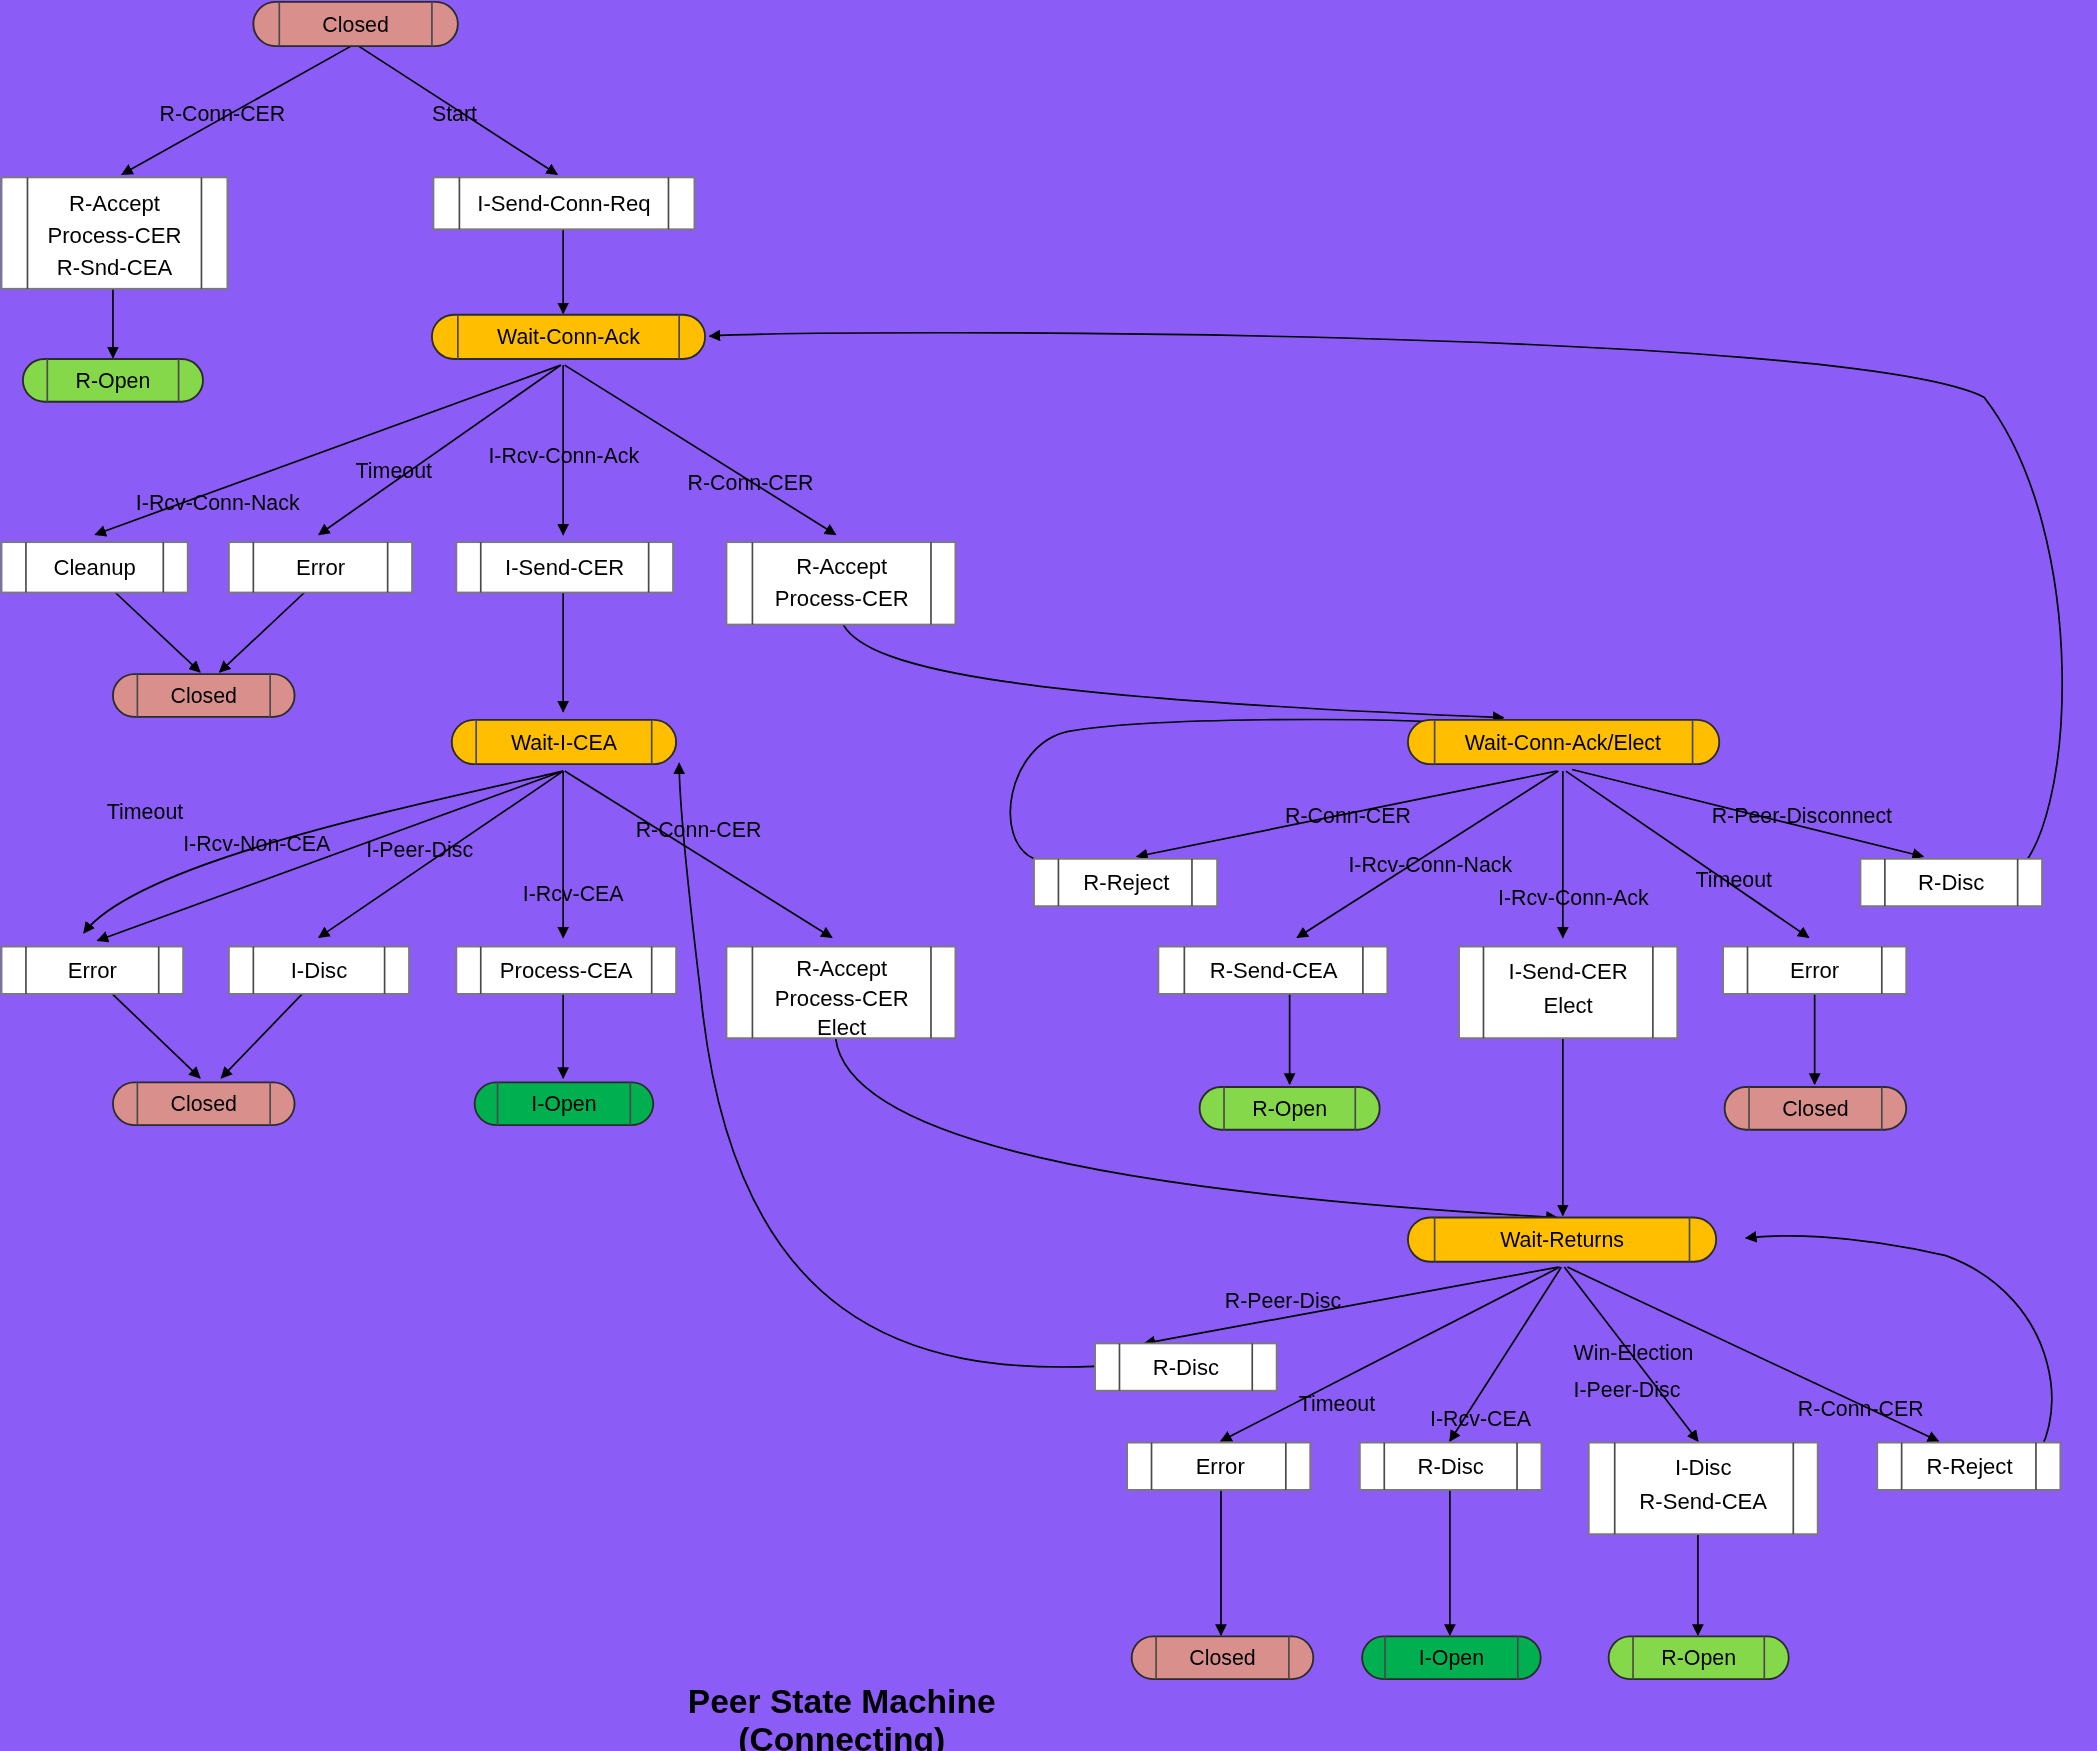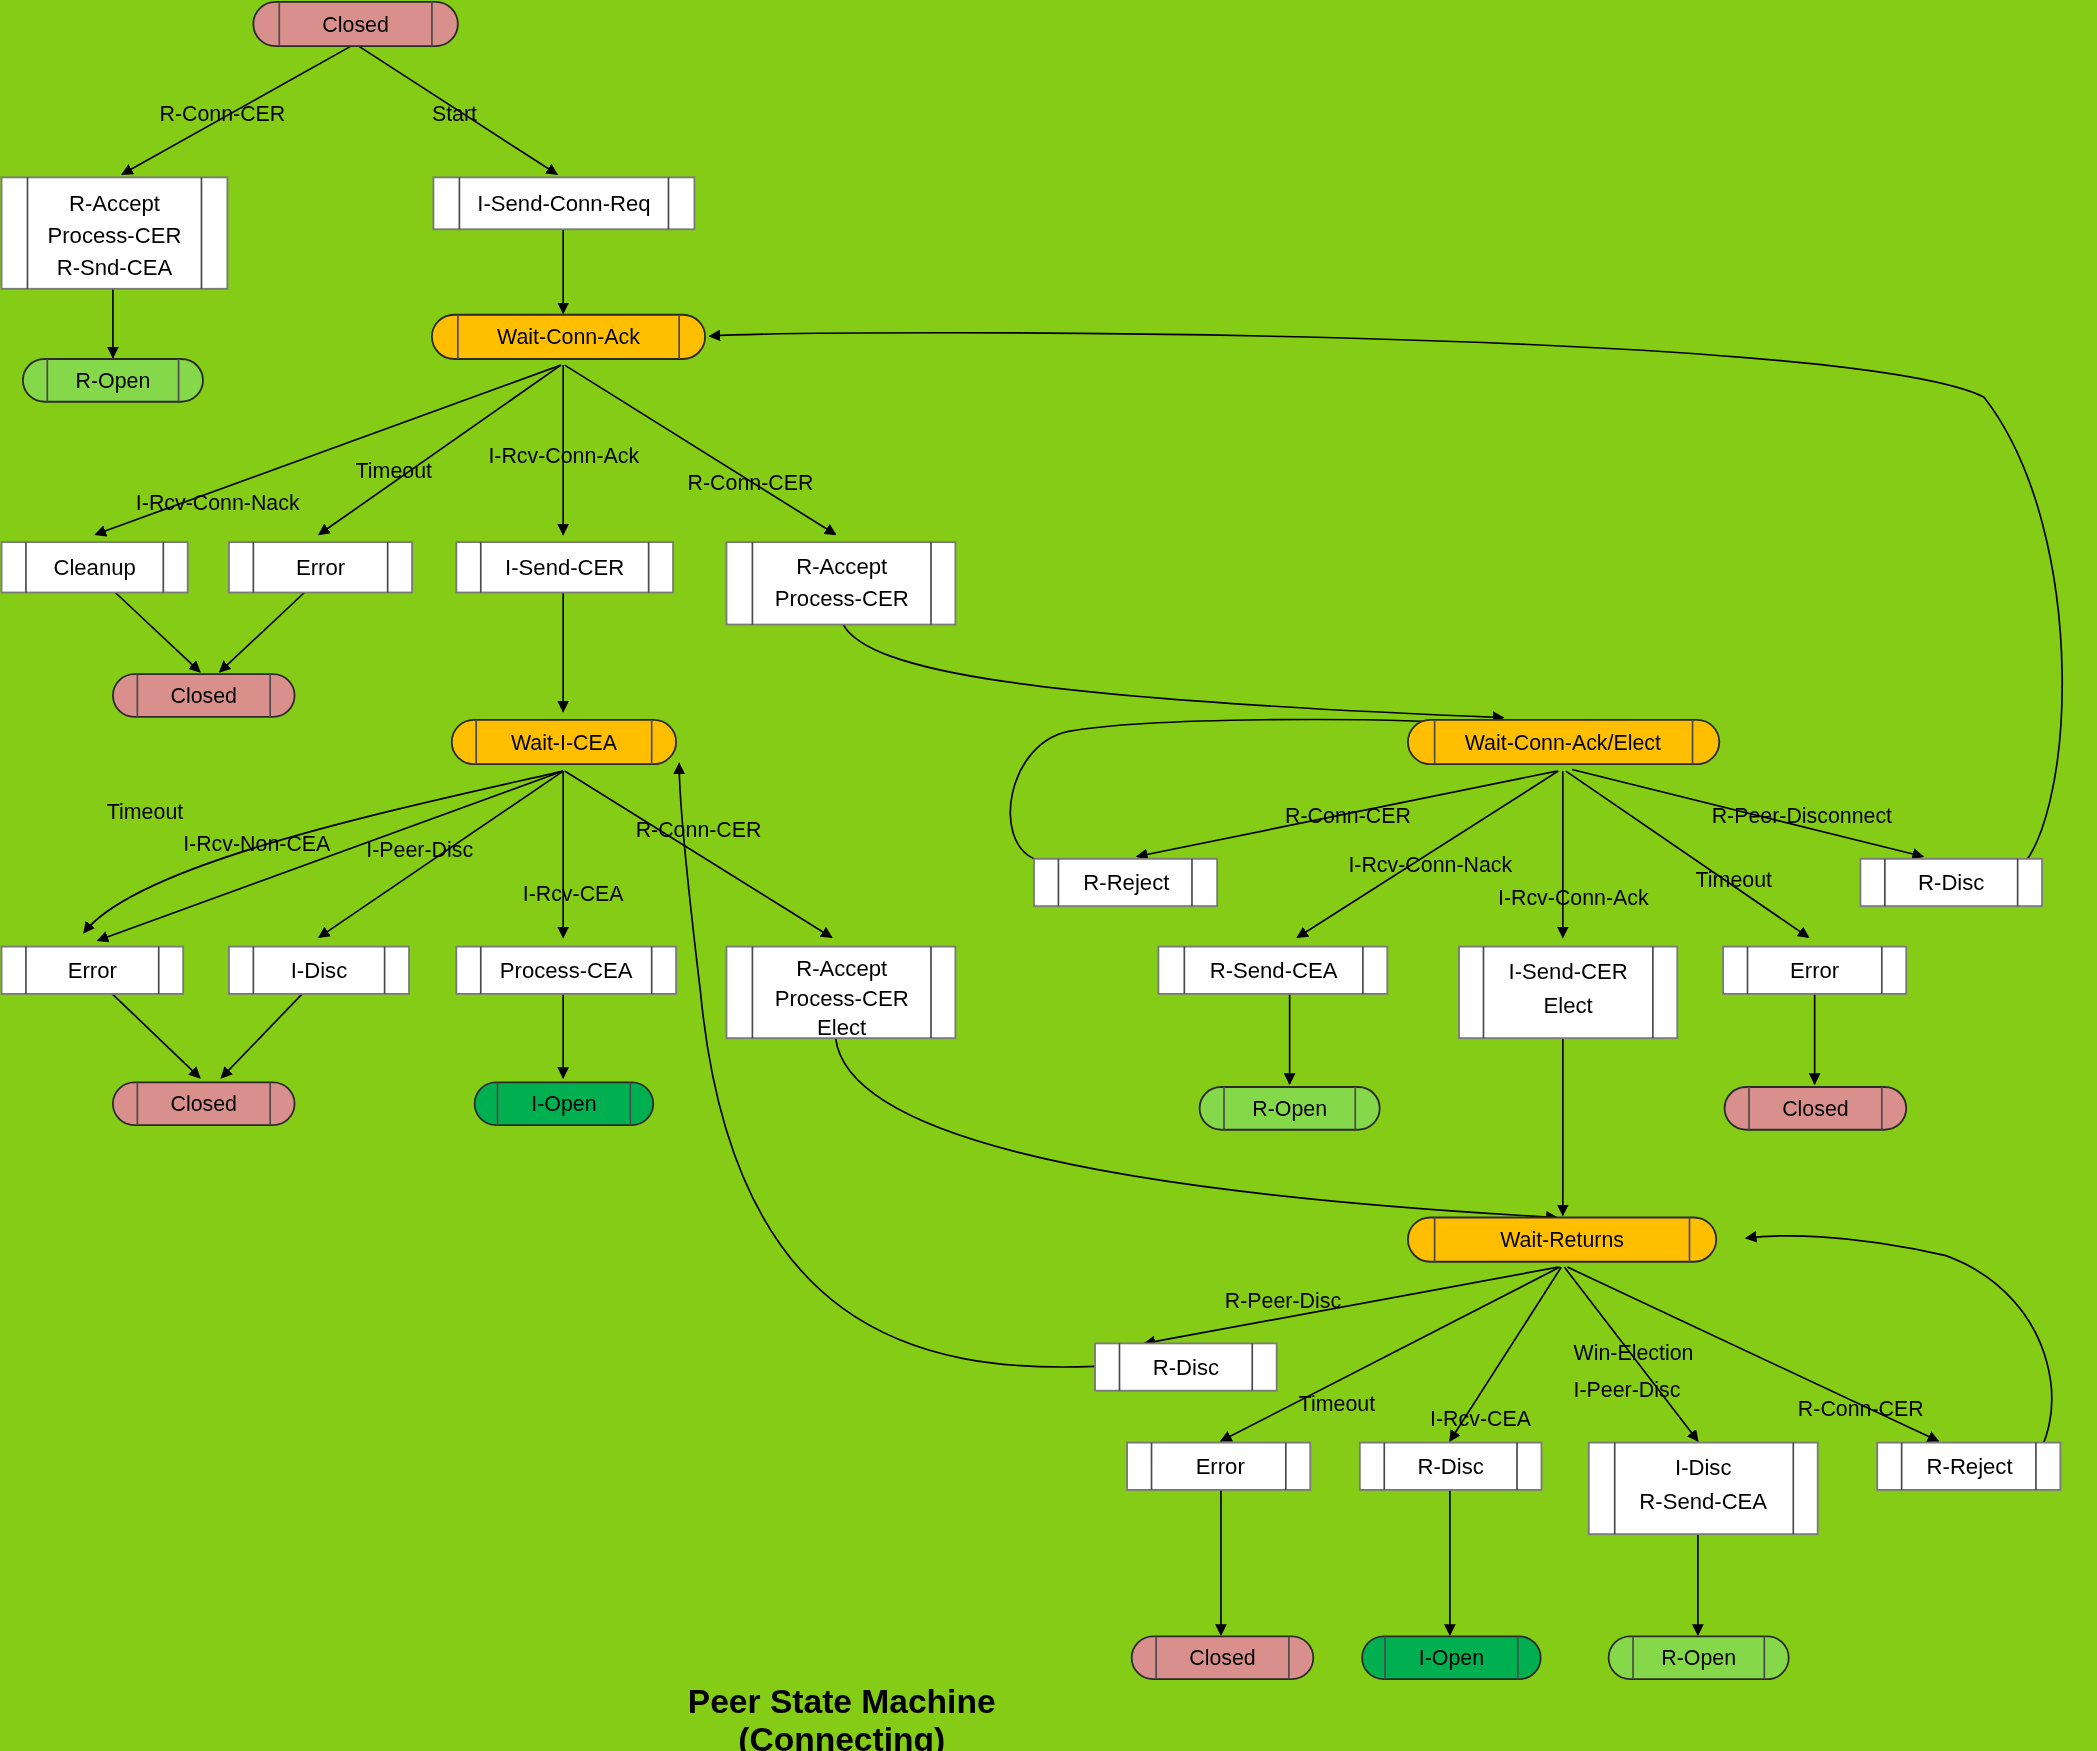--- a/index.html
+++ b/index.html
@@ -4,21 +4,21 @@
 <style>
   html, body {
     margin: 0;
     padding: 0;
     background: #ffffff;
   }
   #stage {
     position: relative;
     width: 2097px;
     height: 1752px;
-    background: #84cc16;
+    background: #8b5cf6;
     font-family: "Liberation Sans", sans-serif;
   }
   svg#diagram {
     position: absolute;
     left: 0;
     top: 0;
     width: 2097px;
     height: 1752px;
   }
   .edge {

